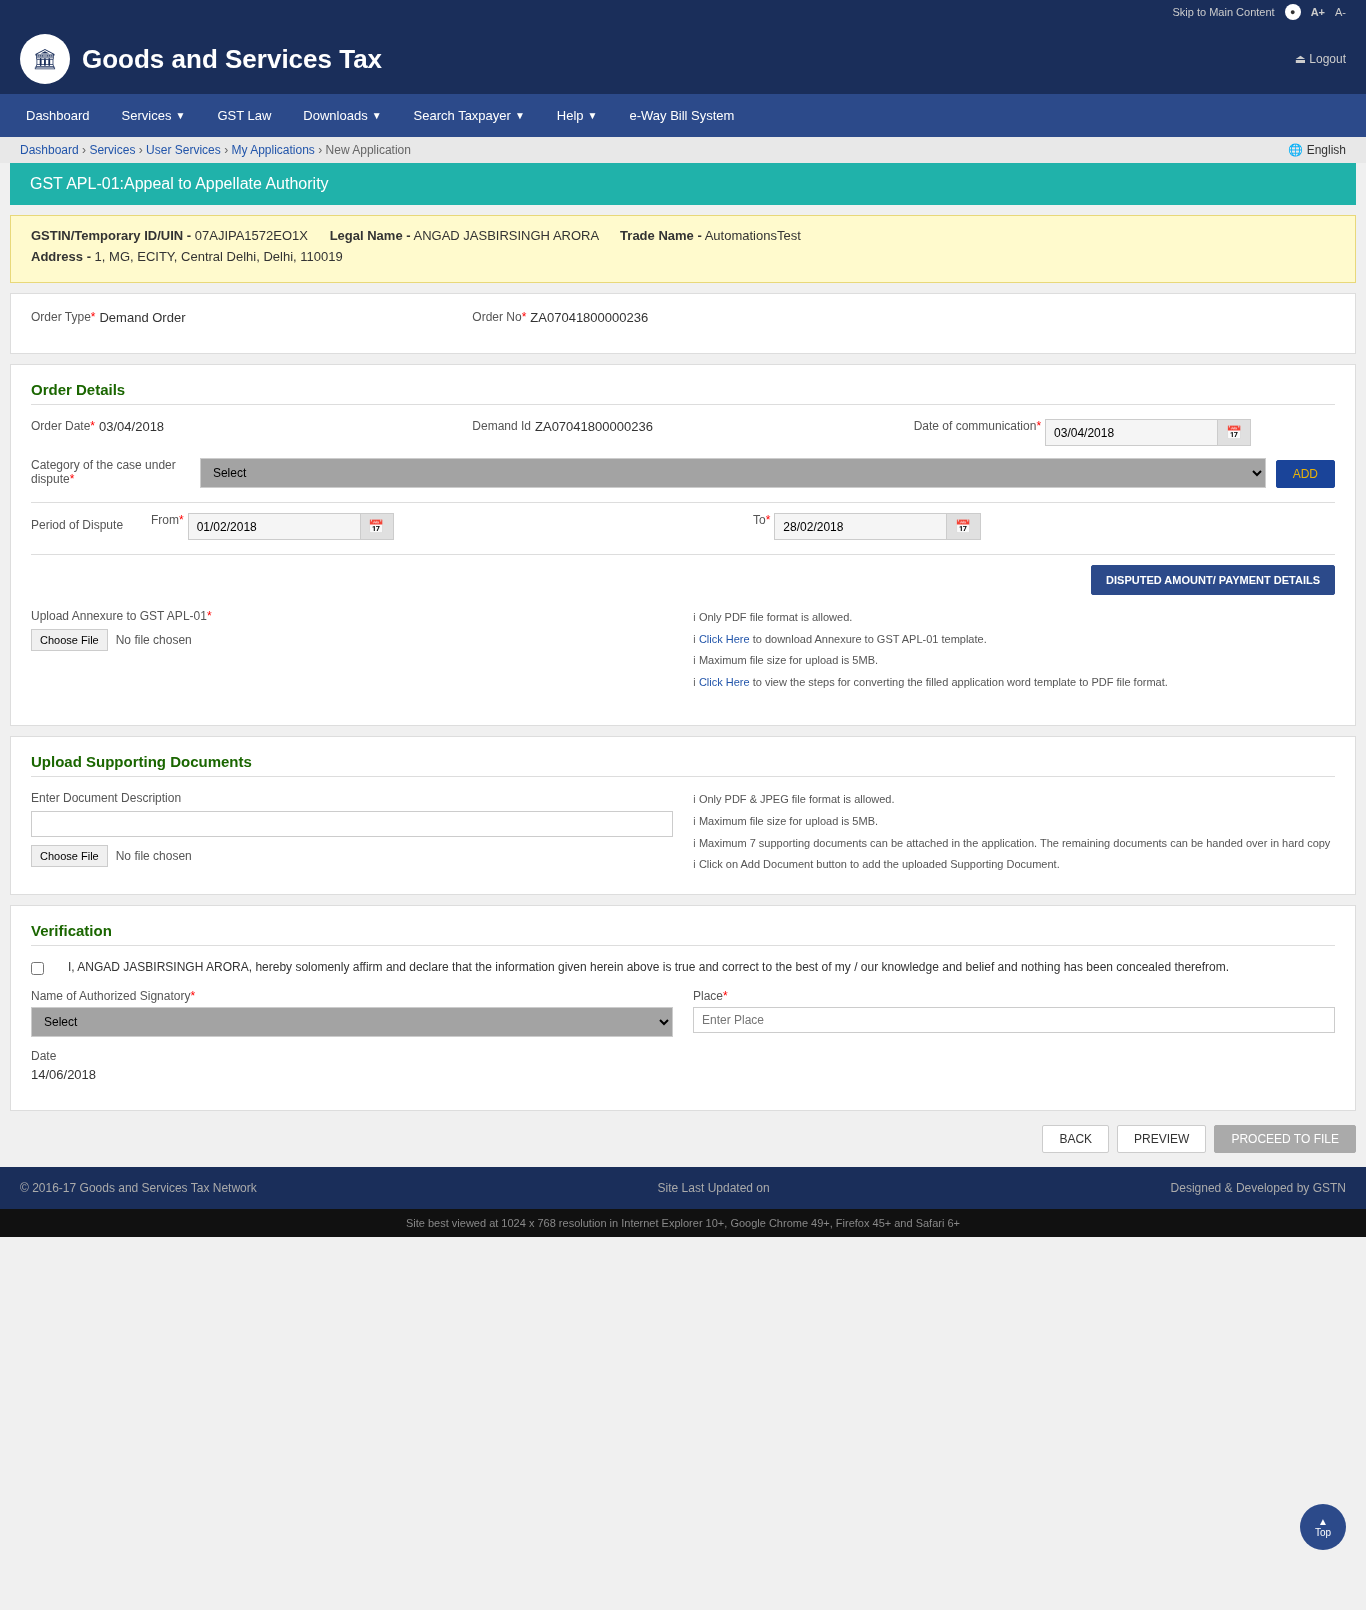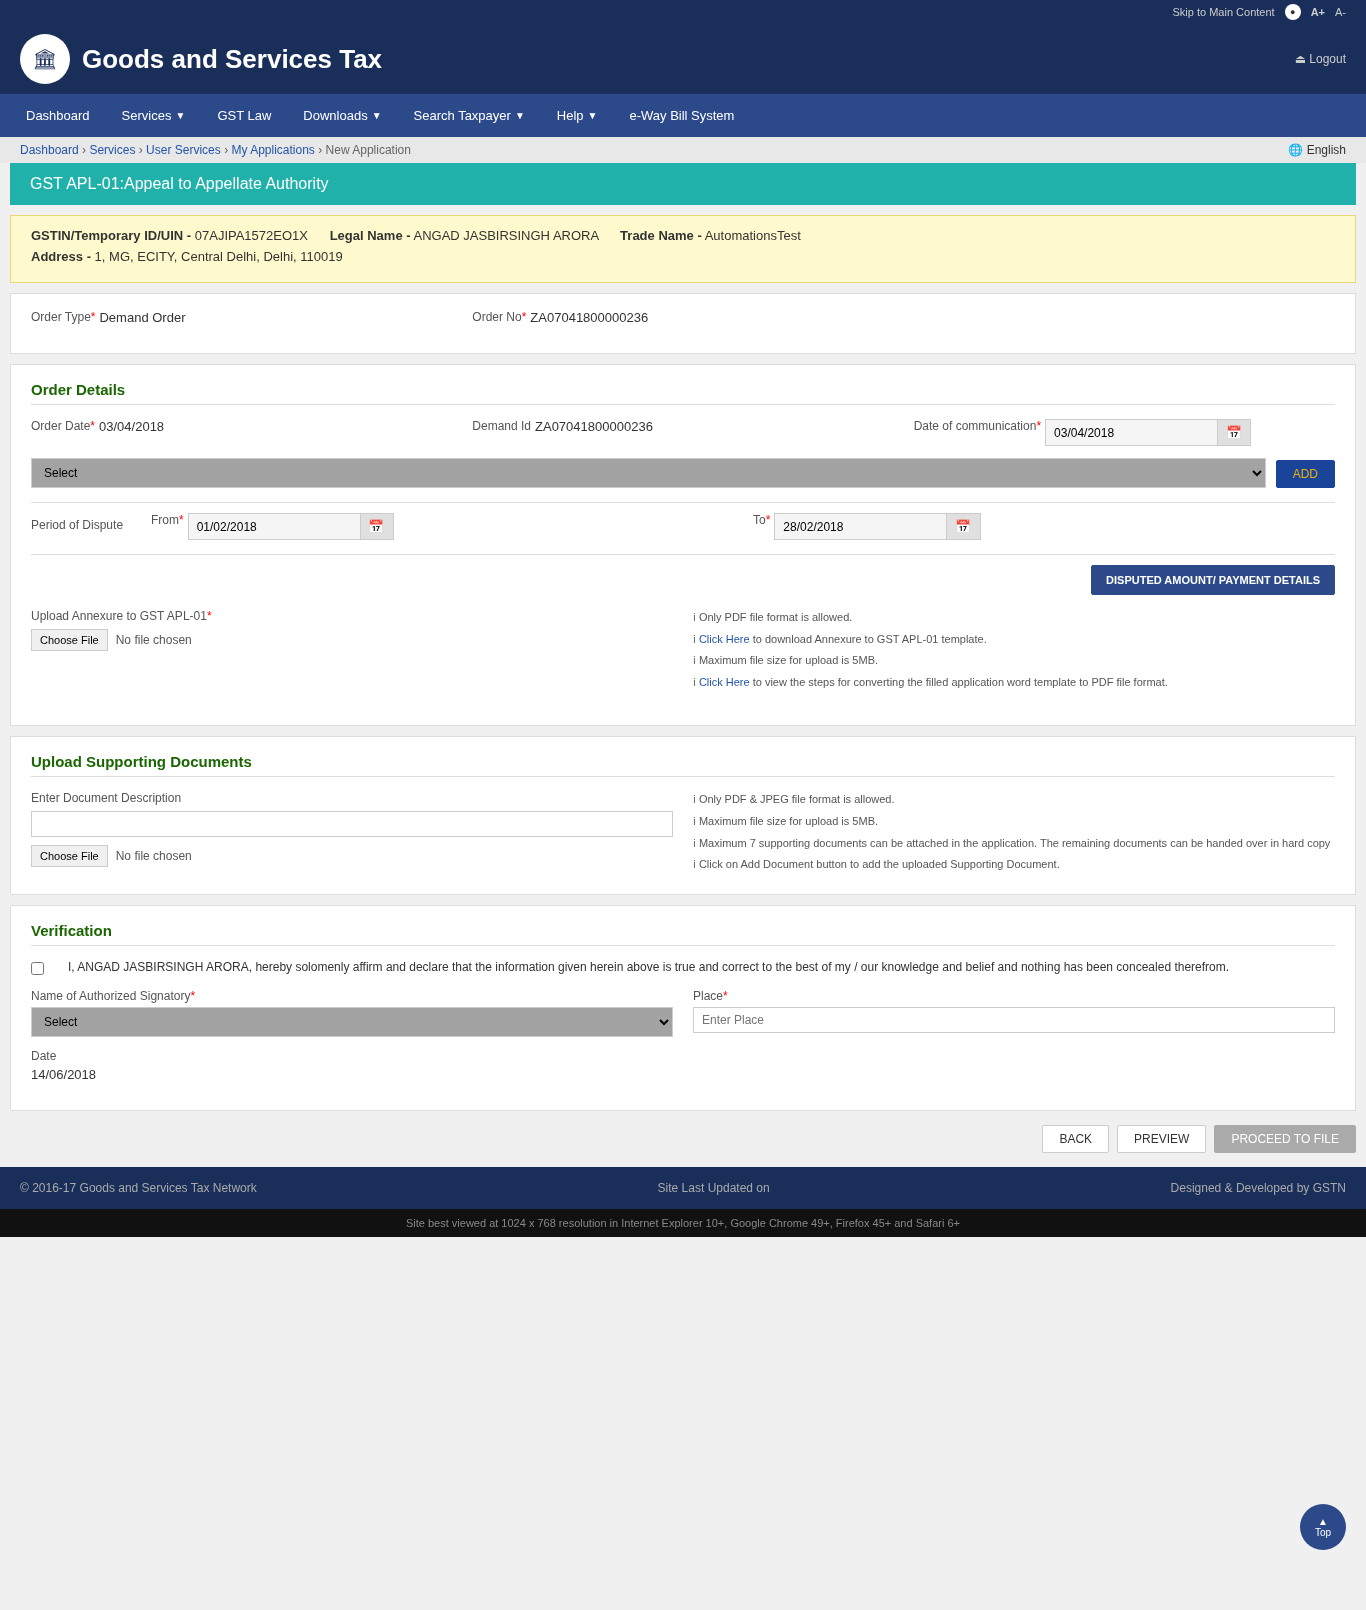--- a/index.html
+++ b/index.html
@@ -489,20 +489,23 @@
       </span>
       <div class="date-wrapper">
         <input type="text" value="03/04/2018" style="">
         <span class="date-icon">📅</span>
       </div>
     </div>
   </div>
 
   <div class="add-row">
     <div class="form-group">
+      <span class="form-label">
+        <span>Category of the case under dispute</span><span class="required">*</span>
+      </span>
       <select>
         <option>Select</option>
       </select>
     </div>
     <button class="btn btn-primary">ADD</button>
   </div>
 
   <hr class="divider">
 
   <div class="period-row">

